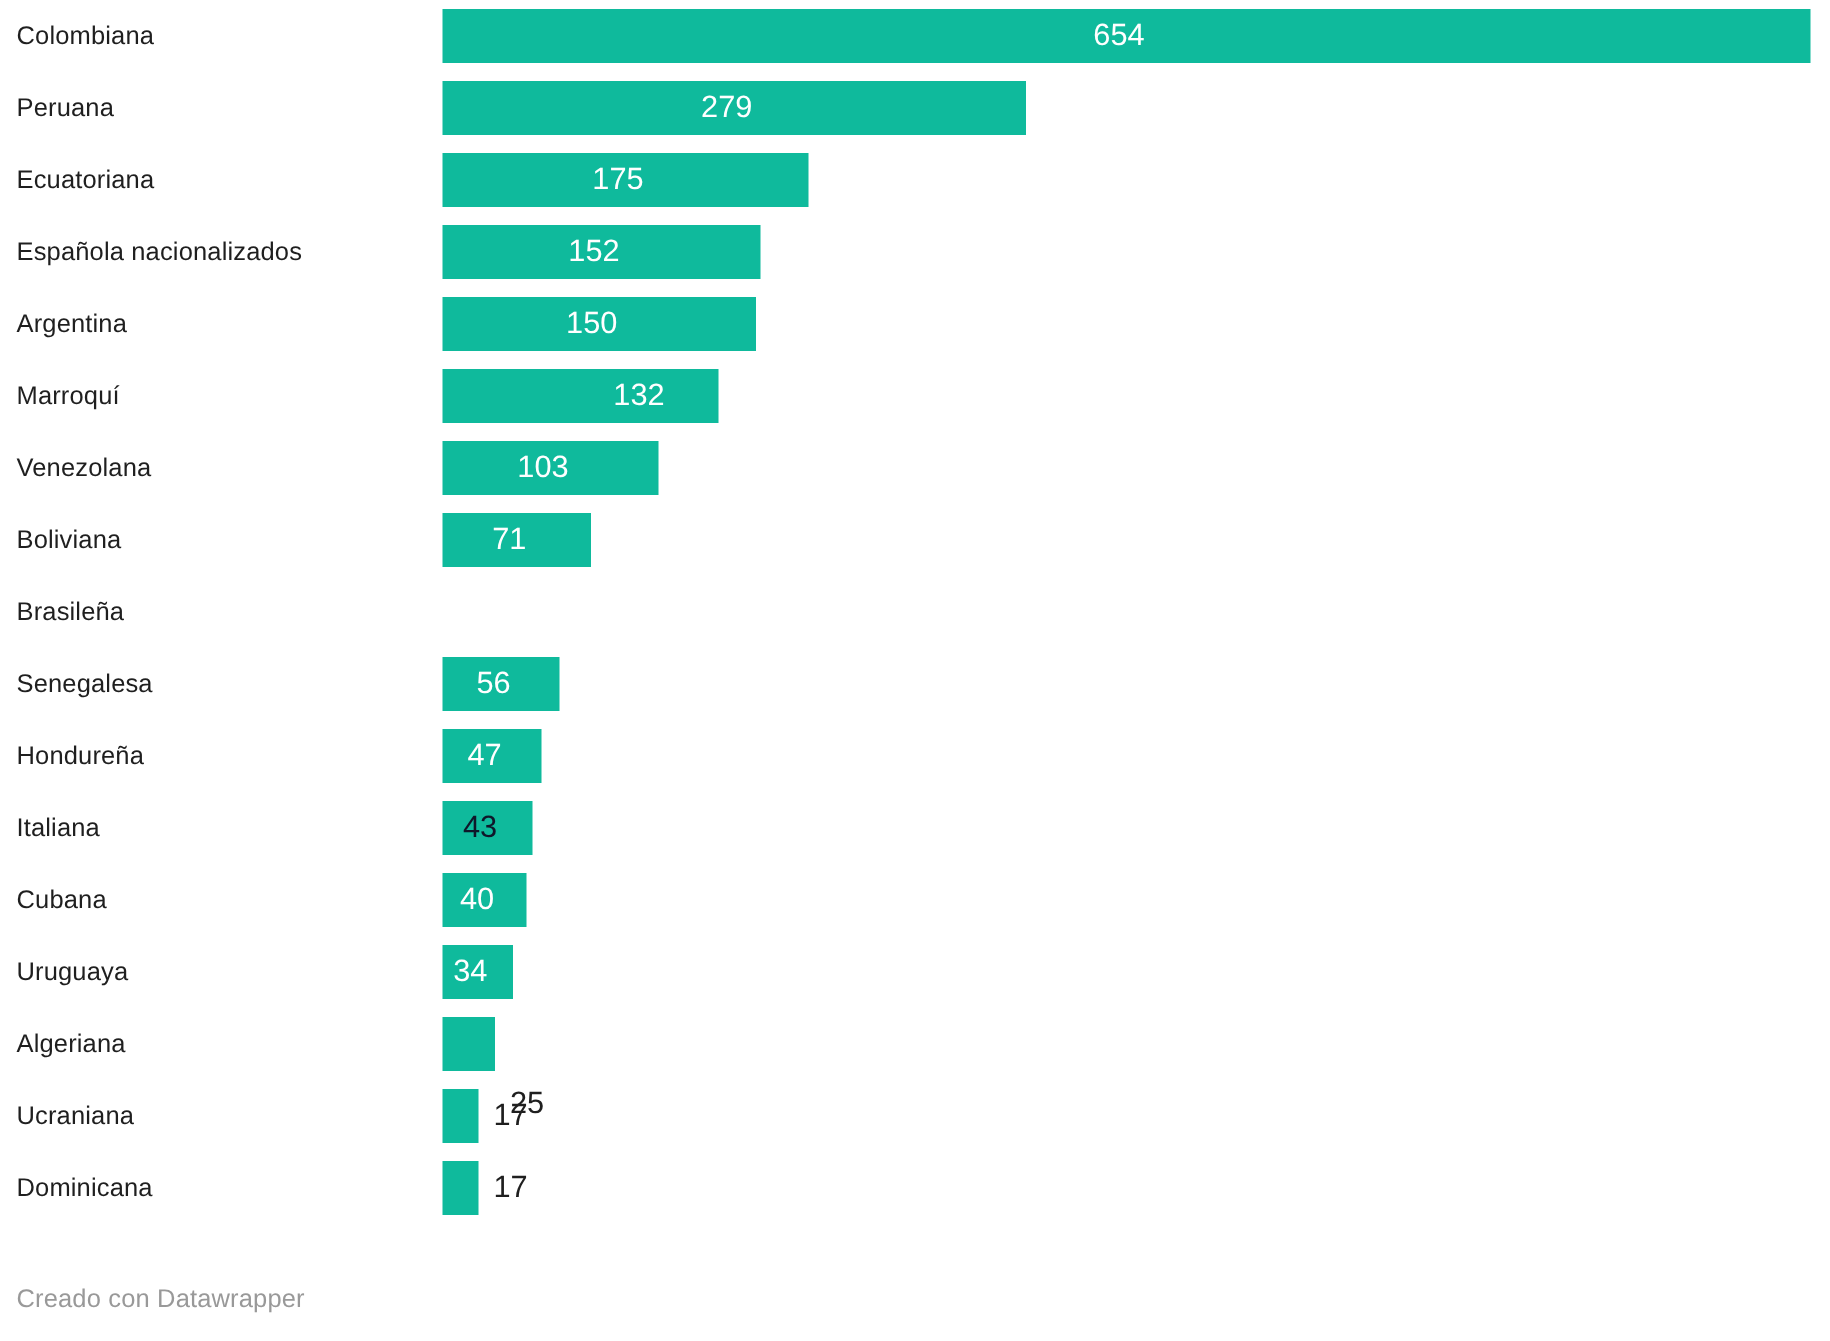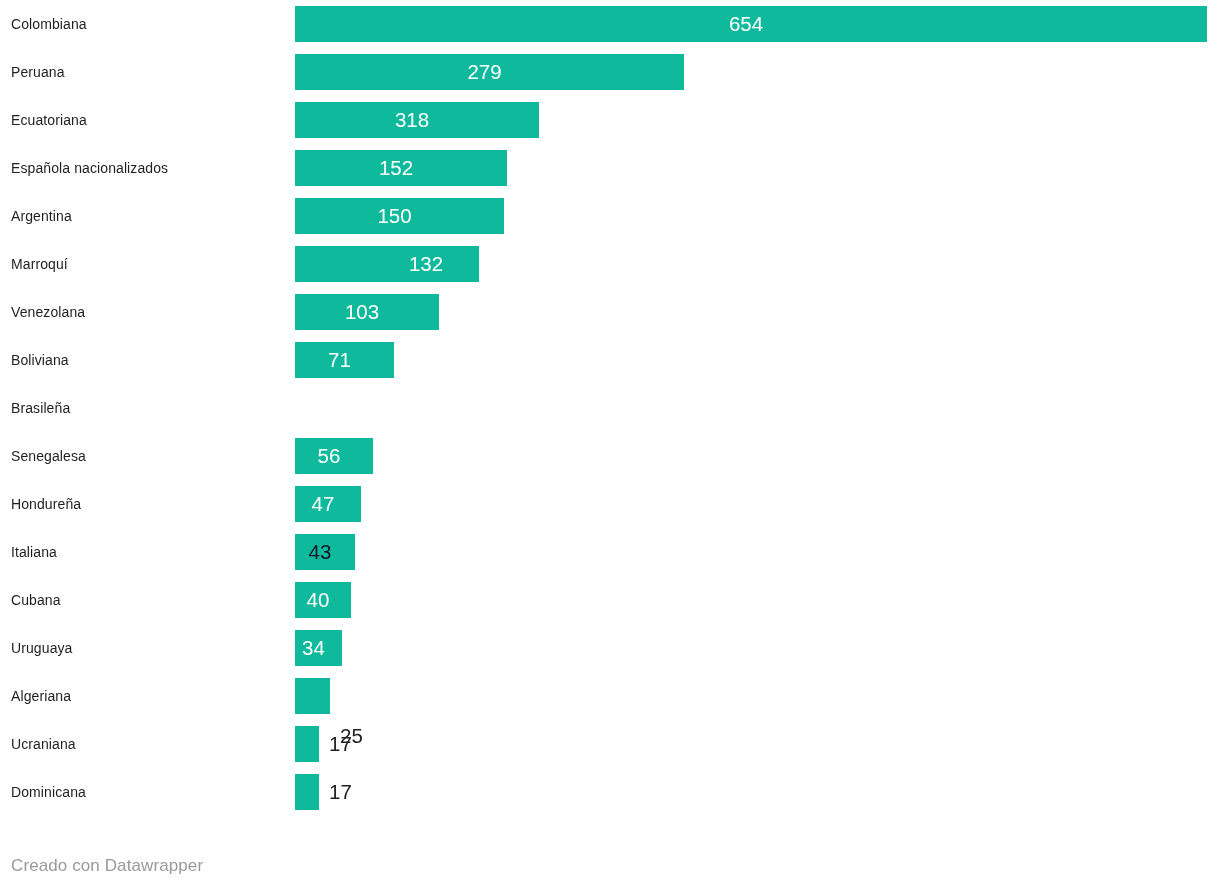--- a/index.html
+++ b/index.html
@@ -30,21 +30,21 @@
     position: relative;
     height: 48px;
     width: 1220px;
   }
   .row-label {
     position: absolute;
     left: 11px;
     top: 0;
     height: 48px;
     line-height: 48px;
-    font-size: 14px;
+    font-size: 17px;
     color: #1f1f1f;
     white-space: nowrap;
     letter-spacing: 0.1px;
   }
   .bar-track {
     position: absolute;
     left: 295px;
     top: 0;
     height: 48px;
     right: 0;
@@ -97,21 +97,21 @@
         <div class="row-label">Peruana</div>
         <div class="bar-track">
           <div class="bar" style="width: 389px; background: rgb(15, 186, 156);"></div>
           <div class="bar-value inside" style="left: 0px; width: 379px; color: rgb(255, 255, 255);">279</div>
         </div>
       </div>
       <div class="row">
         <div class="row-label">Ecuatoriana</div>
         <div class="bar-track">
           <div class="bar" style="width: 244px; background: rgb(15, 186, 156);"></div>
-          <div class="bar-value inside" style="left: 0px; width: 234px; color: rgb(255, 255, 255);">318</div>
+          <div class="bar-value inside" style="left: 0px; width: 234px; color: rgb(255, 255, 255);">175</div>
         </div>
       </div>
       <div class="row">
         <div class="row-label">Española nacionalizados</div>
         <div class="bar-track">
           <div class="bar" style="width: 212px; background: rgb(15, 186, 156);"></div>
           <div class="bar-value inside" style="left: 0px; width: 202px; color: rgb(255, 255, 255);">152</div>
         </div>
       </div>
       <div class="row">

